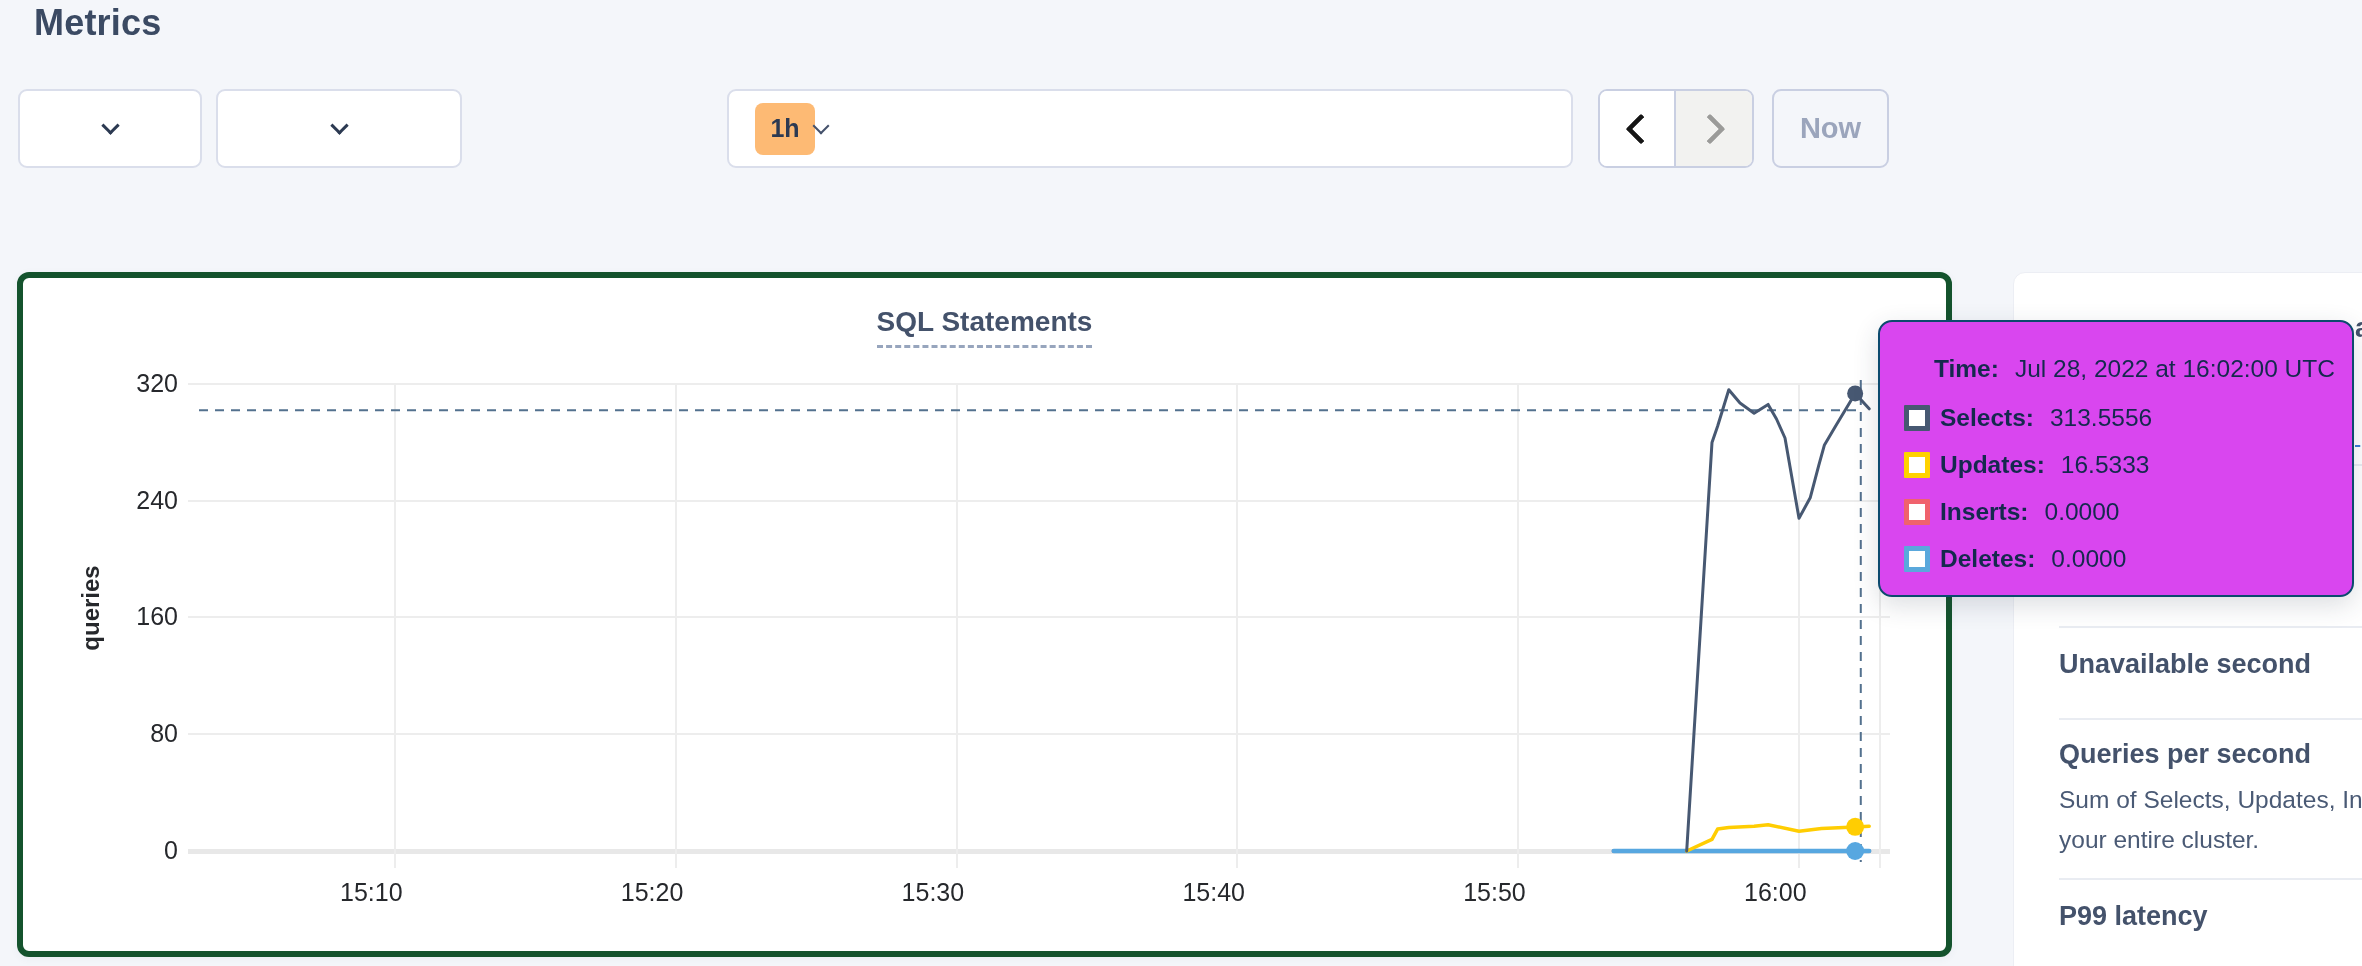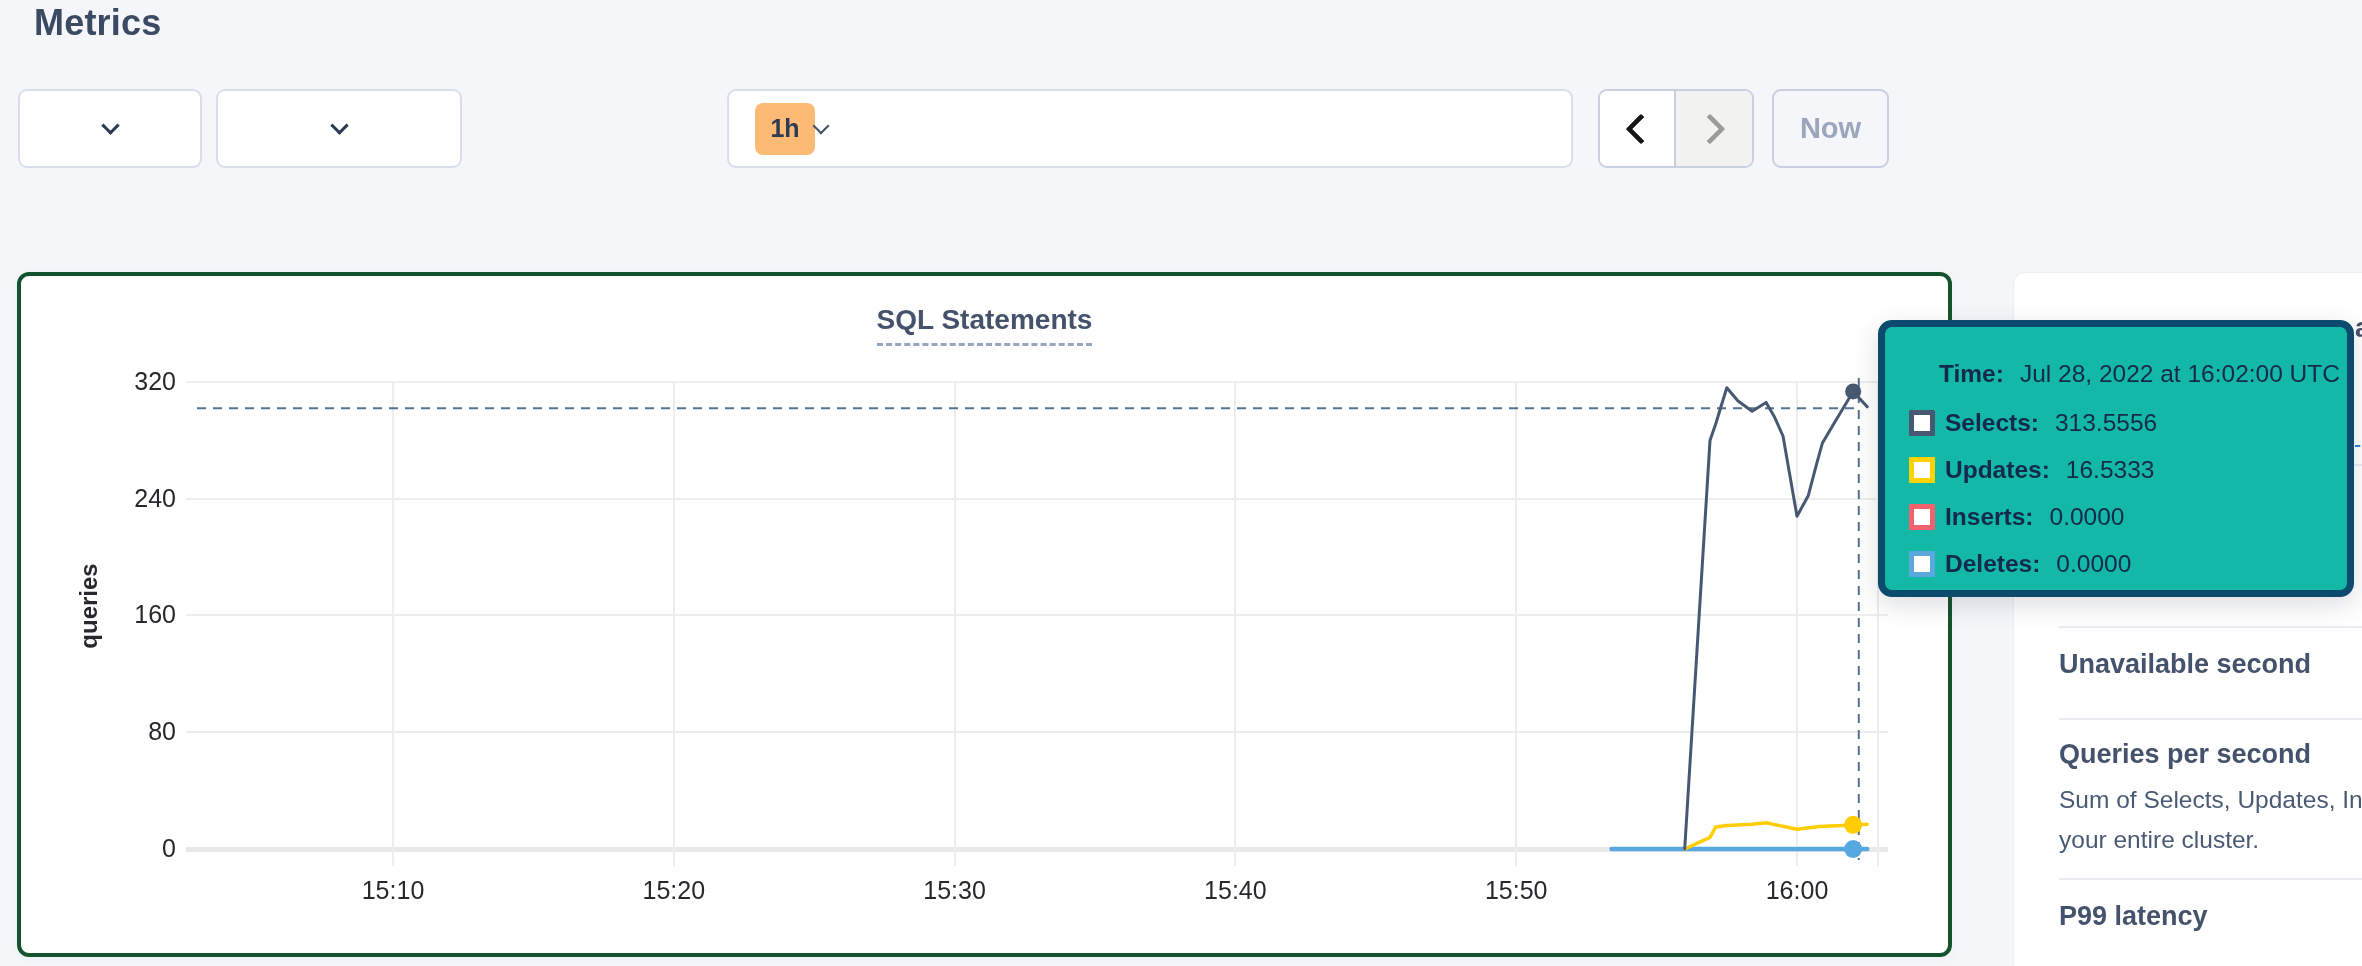--- a/index.html
+++ b/index.html
@@ -35,37 +35,37 @@
   .nav-half { width:50%; height:100%; display:flex; align-items:center; justify-content:center; }
   .nav-prev { background:#fff; border-right:2px solid #c9cfe2; }
   .nav-next { background:#f2f2f0; }
   .chev { width:22px; height:22px; border-style:solid; border-width:0 5px 5px 0; border-radius:2px;}
   .chev-left  { border-color:#161616; transform:rotate(135deg); margin-left:8px;}
   .chev-right { border-color:#9b9b99; transform:rotate(-45deg); margin-right:8px;}
   .now-btn { left:1772px; width:117px; background:transparent; border:2px solid #c9cfe2;
              justify-content:center; font-size:29px; font-weight:600; color:#9ba5bc; }
   
   .chart-card { position:absolute; left:17px; top:272px; width:1935px; height:685px;
-                background:#fff; border:4px solid #14532d; border-radius:12px;
+                background:#fff; border:6px solid #14532d; border-radius:12px;
                 box-shadow:0 2px 8px rgba(60,70,90,.05); }
   .chart-title-wrap { position:absolute; left:0; top:28px; width:100%; text-align:center; }
   .chart-title { display:inline-block; font-size:28px; font-weight:700; color:#44526b;
                  border-bottom:3px dashed #97a5bd; padding-bottom:7px; cursor:pointer; }
   .hgrid { position:absolute; height:2px; background:#ededed; }
   .hgrid.base { height:5px; background:#e8e8e8; }
   .vgrid { position:absolute; width:2px; background:#ededed; }
   .ytick { position:absolute; width:70px; text-align:right; font-size:25px; color:#26282c; }
-  .xtick { position:absolute; width:110px; text-align:center; font-size:25px; color:#26282c; }
+  .xtick { position:absolute; width:110px; text-align:left; font-size:25px; color:#26282c; }
   .y-axis-title { position:absolute; left:4px; top:315px; width:130px; height:30px;
                   text-align:center; font-size:24px; font-weight:700; color:#26282c;
                   transform:rotate(-90deg); }
   .plot-svg { position:absolute; left:0; top:0; z-index:2; }
   
   .tooltip { position:absolute; left:1878px; top:320px; width:476px; height:277px;
-             background:#14b8a6; border:7px solid #0c4a6e; border-radius:14px;
+             background:#d946ef; border:2px solid #0c4a6e; border-radius:14px;
              box-shadow:0 8px 26px rgba(40,50,70,.16); z-index:10; }
   .tt-row { position:absolute; left:24px; height:30px; display:flex; align-items:center;
             font-size:24.5px; color:#15294e; }
   .tt-swatch { width:26px; height:26px; border-width:5px; border-style:solid;
                background:#fff; margin-right:10px; border-radius:1px;}
   .tt-label { font-weight:700; margin-right:16px; }
   .tt-value { font-weight:400; }
   .tt-time { left:54px; }
   
   .sidebar { position:absolute; left:2013px; top:272px; width:430px; height:710px;

